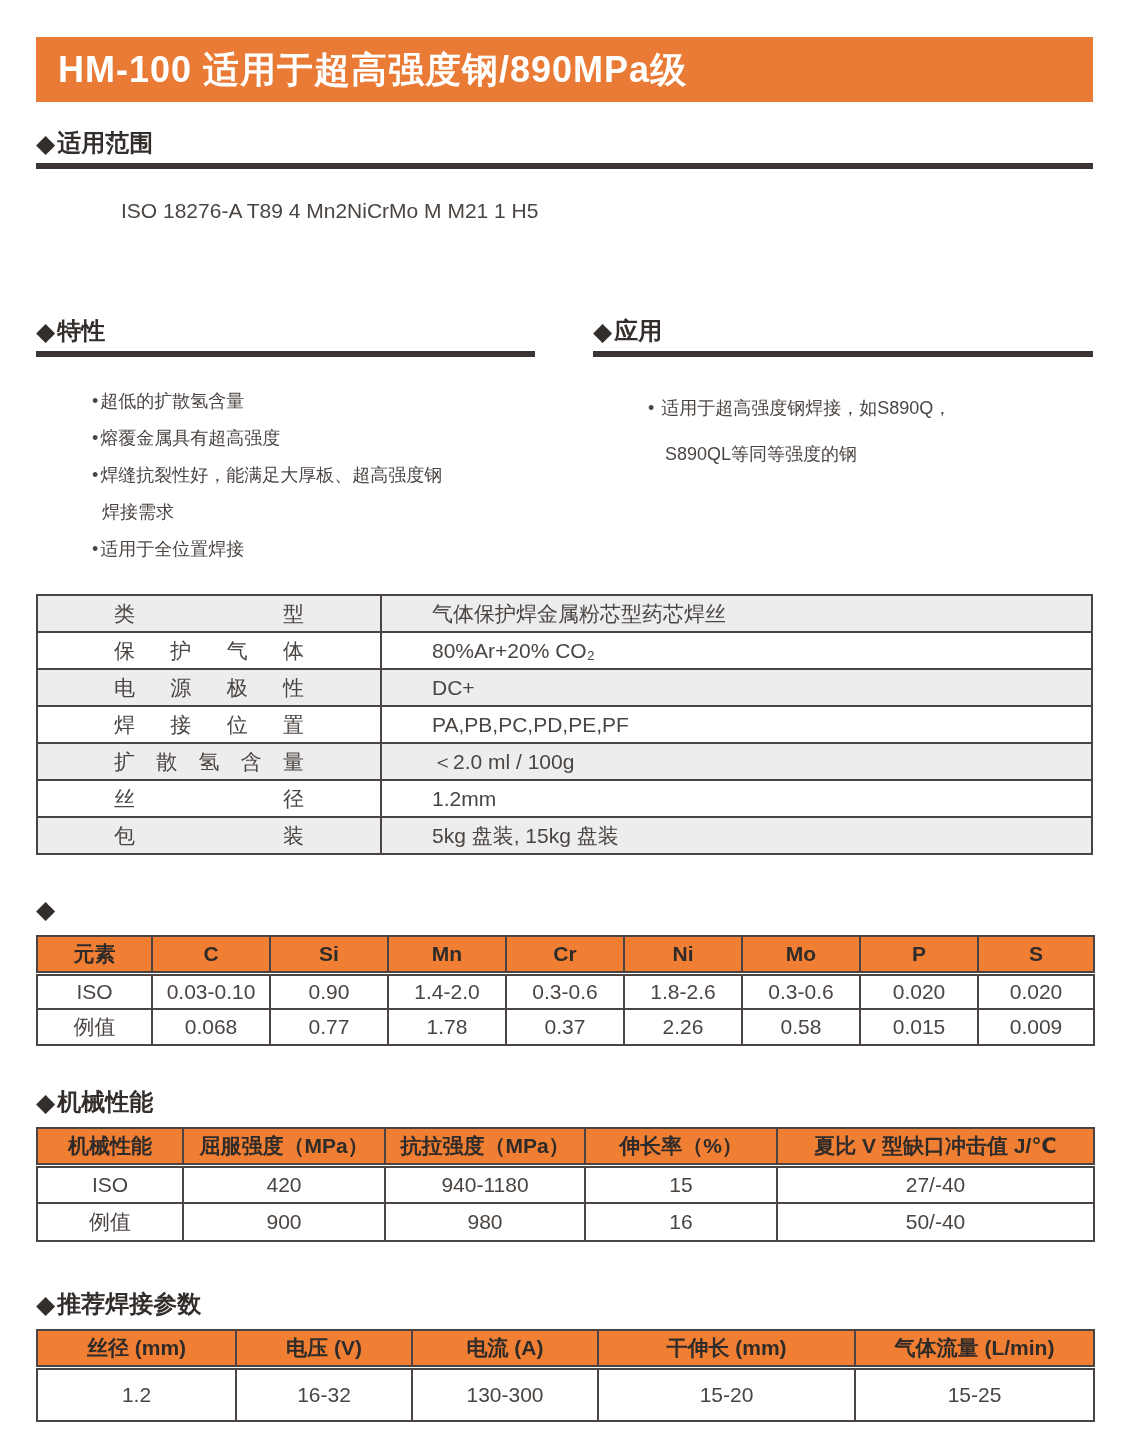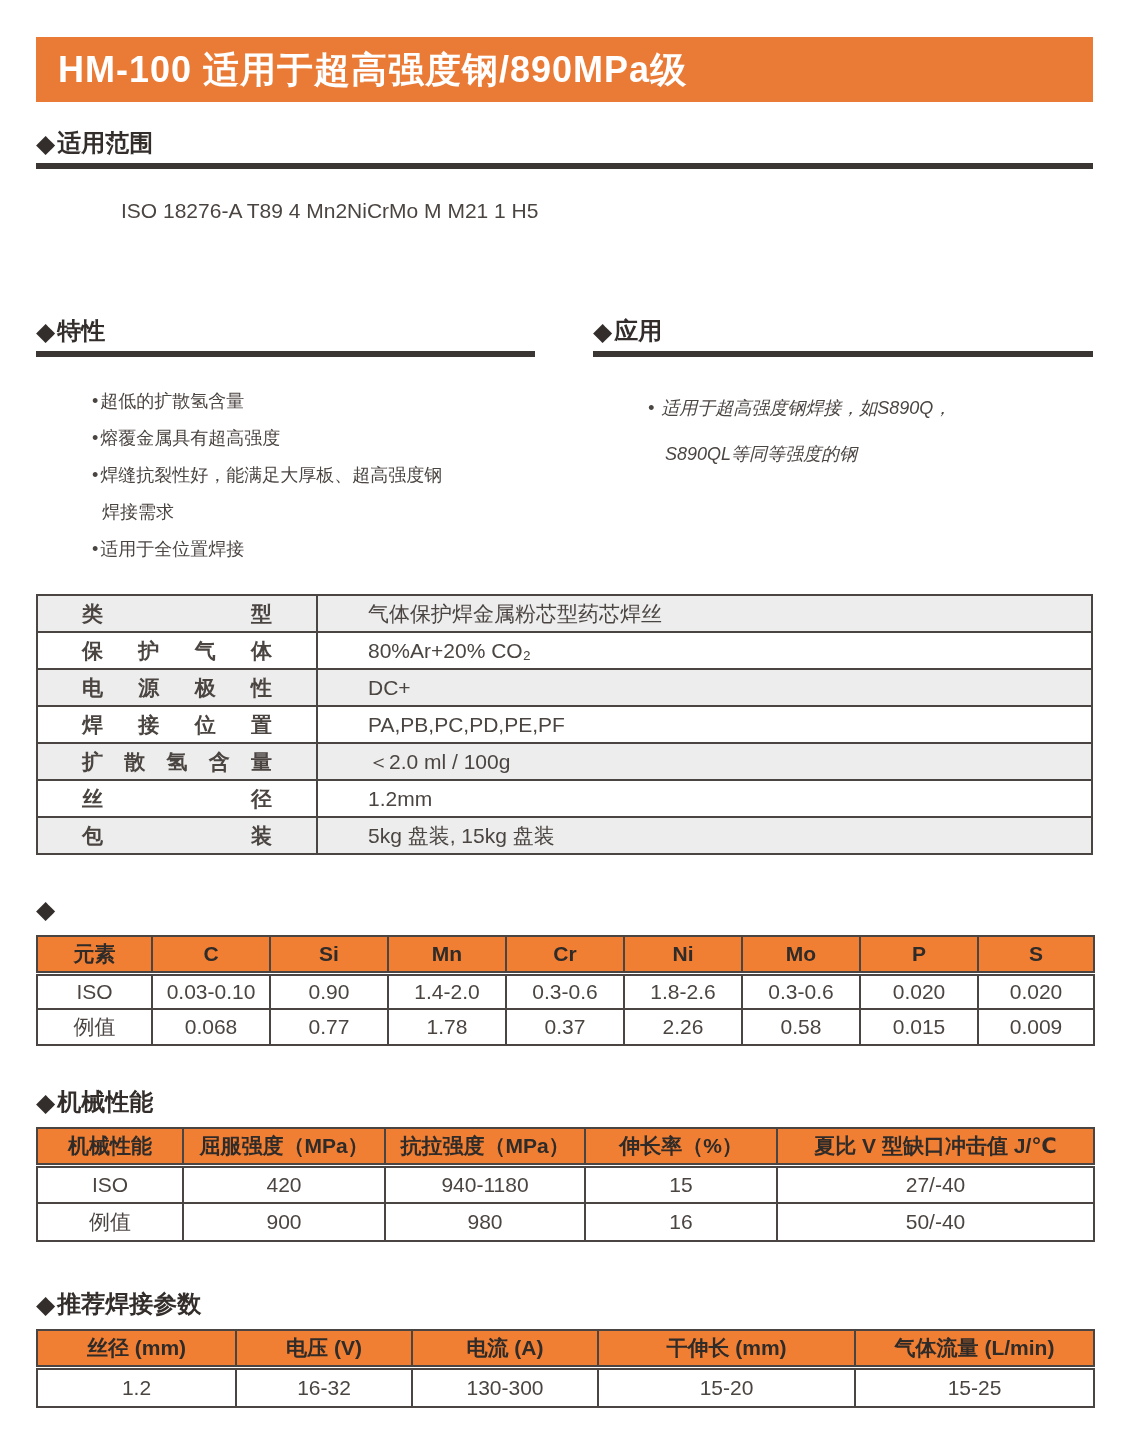--- a/index.html
+++ b/index.html
@@ -29,48 +29,48 @@
   .iso-line{margin:30px 0 0 85px;font-size:21px;color:var(--ink-body);}
 
   .two-col{display:flex;margin-top:92px;}
   .col-features{width:499px;margin-right:58px;}
   .col-apps{width:500px;}
 
   ul.blist{list-style:none;font-size:18px;color:var(--ink-body);}
   .feature-list{margin:26px 0 0 56px;width:440px;line-height:37px;}
   .feature-list li{padding-left:10px;text-indent:-10px;}
   .apps-list{margin:28px 0 0 55px;width:440px;line-height:46px;}
-  .apps-list li{padding-left:17px;text-indent:-17px;font-style:italic;}
+  .apps-list li{padding-left:17px;text-indent:-17px;}
   .blist .bullet{margin-right:2px;}
   .apps-list .bullet{margin-right:7px;}
 
   table{border-collapse:collapse;table-layout:fixed;width:1057px;
         font-size:21px;color:var(--ink-body);}
   td,th{border:2px solid var(--line);overflow:hidden;}
 
   .spec-table{margin-top:26px;}
   .spec-table td{height:37px;}
   .spec-table tr.alt{background:var(--row-gray);}
-  .spec-table td.label{width:280px;text-align:center;font-weight:bold;}
+  .spec-table td.label{width:344px;text-align:center;}
   .spec-table td.label .justify{display:inline-block;width:190px;
         text-align:justify;text-align-last:justify;}
   .spec-table td.value{padding-left:50px;margin-left:44px;}
 
   .sub-head-chem{margin-top:42px;}
   .sub-head-mech{margin-top:40px;}
   .sub-head-weld{margin-top:46px;}
 
   .data-table{margin-top:13px;text-align:center;}
   .data-table th{background:var(--table-orange);color:#2F2B29;font-weight:bold;
         height:37px;border-bottom:5px double var(--line);}
   .data-table td{height:36px;background:#ffffff;}
   .mech-table{margin-top:9px;}
   .mech-table td{height:38px;}
   .weld-table{margin-top:9px;}
-  .weld-table td{height:40px;}
+  .weld-table td{height:54px;}
 </style>
 </head>
 <body>
 
 <div class="page">
   <div class="content">
 
     <div class="banner">
       <span>HM-100 适用于超高强度钢/890MPa级</span>
     </div>

